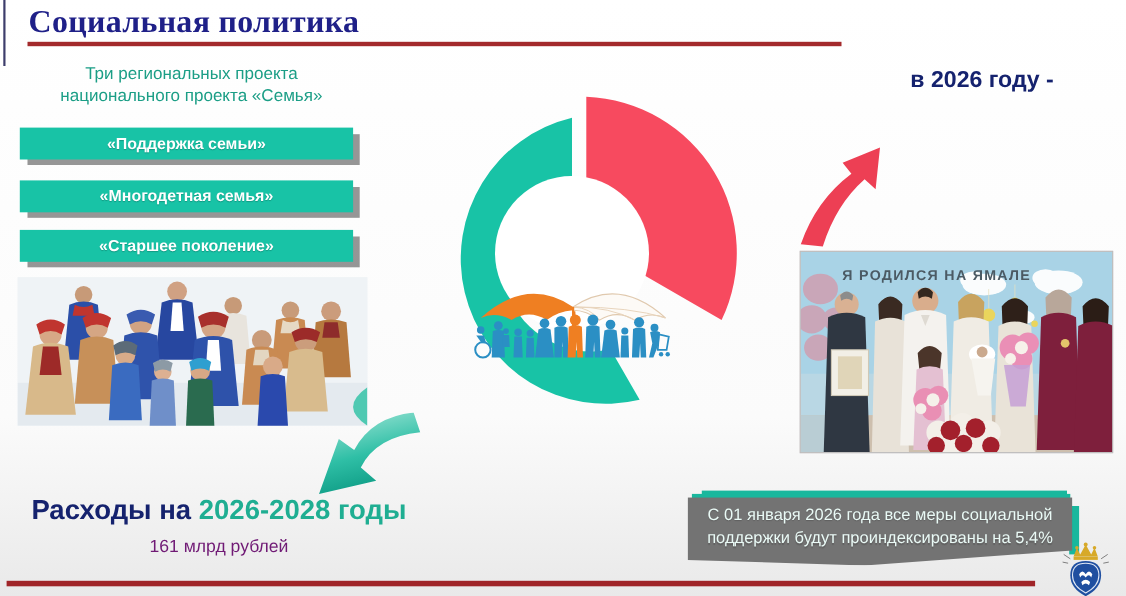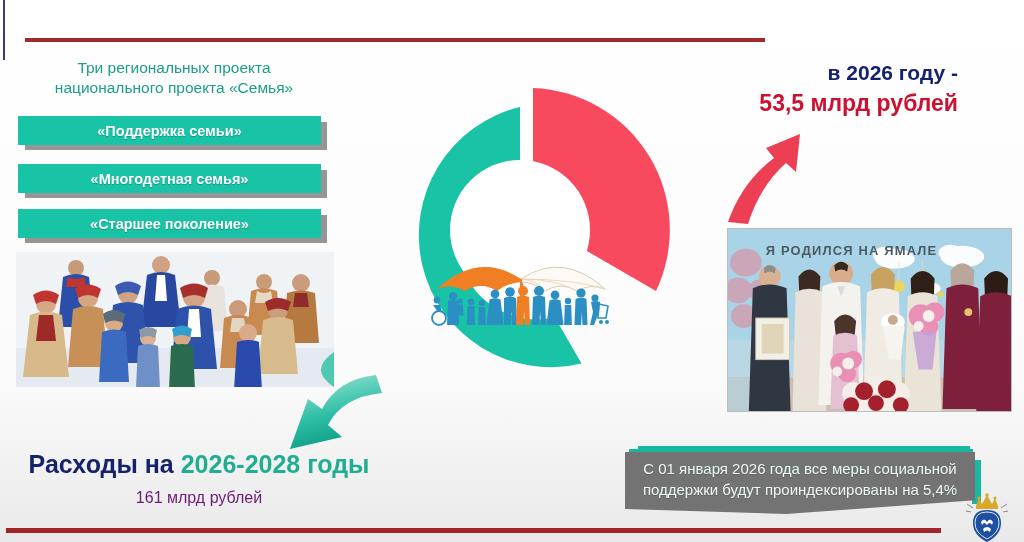--- a/index.html
+++ b/index.html
@@ -107,20 +107,21 @@
   
   #emblem { position:absolute; left:964px; top:492px; width:46px; height:50px; }
 </style>
 </head>
 <body>
 
 <div id="slide">
   <div id="bg-wash"></div>
   <div id="left-rule"></div>
 
+  <div id="title">Социальная политика</div>
   <div id="title-underline"></div>
 
   <div id="subtitle">
     <div>Три региональных проекта</div>
     <div>национального проекта «Семья»</div>
   </div>
 
   <div class="proj-wrap" style="top:164px;">
     <div class="proj-shadow"></div>
     <div class="proj-box">
@@ -203,21 +204,20 @@
 
     <g fill="#ef7f22">
       <circle cx="96" cy="43" r="5"></circle>
       <path d="M90 49 q6 -2.6 12 0 l1 28 h-5.2 l-.7 -14 -.8 14 h-7.3 z"></path>
       <path d="M95 49 l-2 -14 h3 l1 14 z"></path>
     </g>
   </svg>
 
   <div id="callout-right">
     <div class="l1">в 2026 году -</div>
-    <div class="l2">53,5 млрд рублей</div>
   </div>
   <svg id="arrow-red" viewBox="0 0 110 108">
     <path d="M6 104 Q 20 64 52 40 L 44 30 L 78 16 L 74 54 L 64 45 Q 38 68 26 106 Z" fill="#ed3f54"></path>
   </svg>
 
   <svg id="arrow-teal" viewBox="0 0 110 92">
     <defs>
       <linearGradient id="tg" x1="0" y1="0" x2="0.3" y2="1">
         <stop offset="0%" stop-color="#a9e8da"></stop>
         <stop offset="60%" stop-color="#2fbfa6"></stop>

